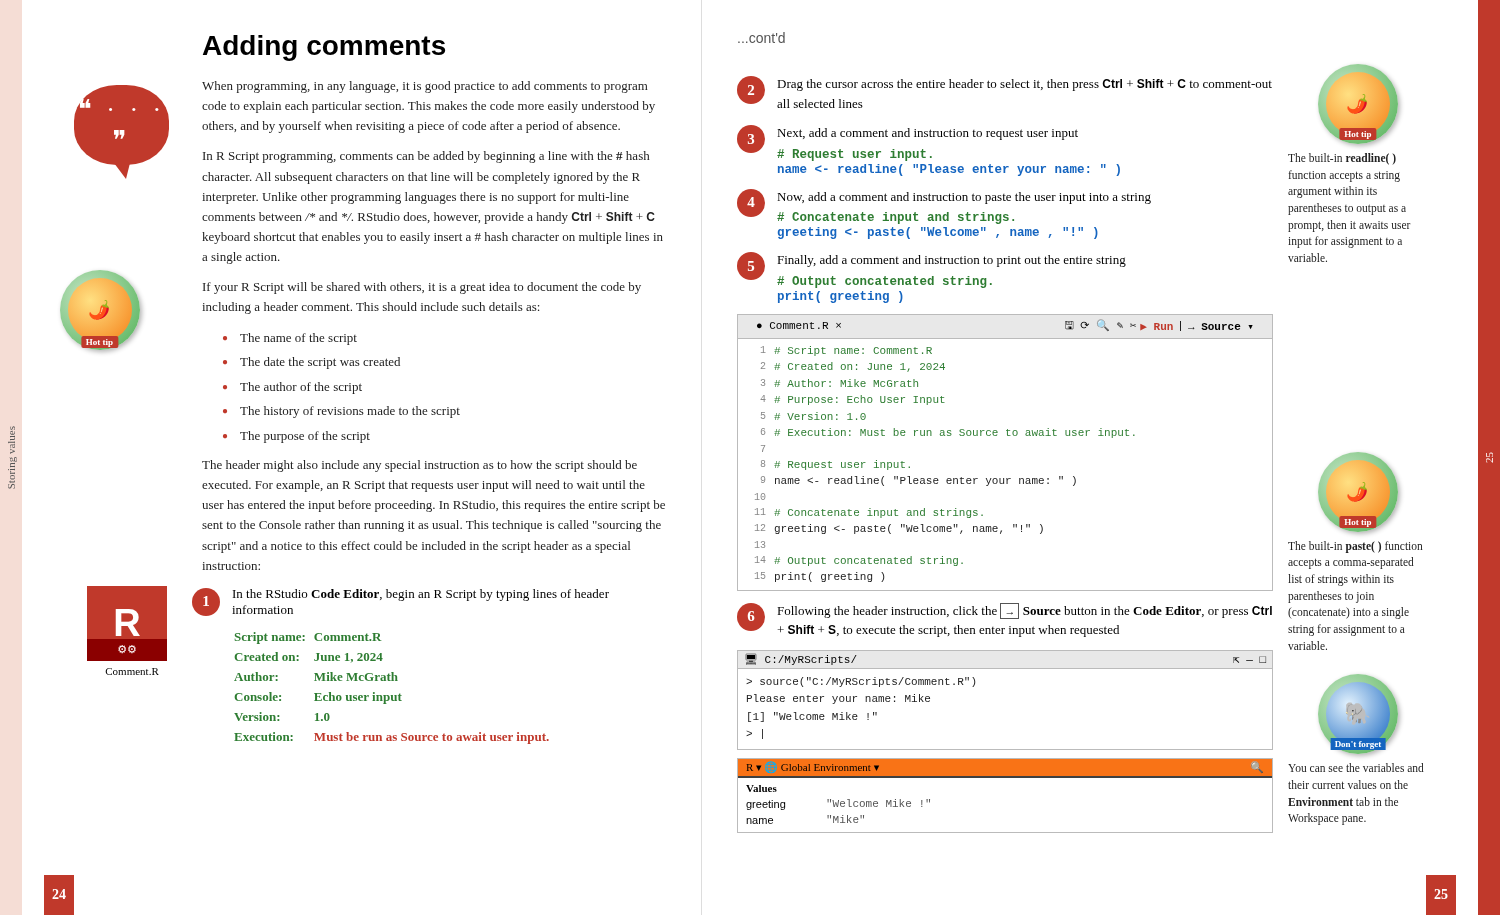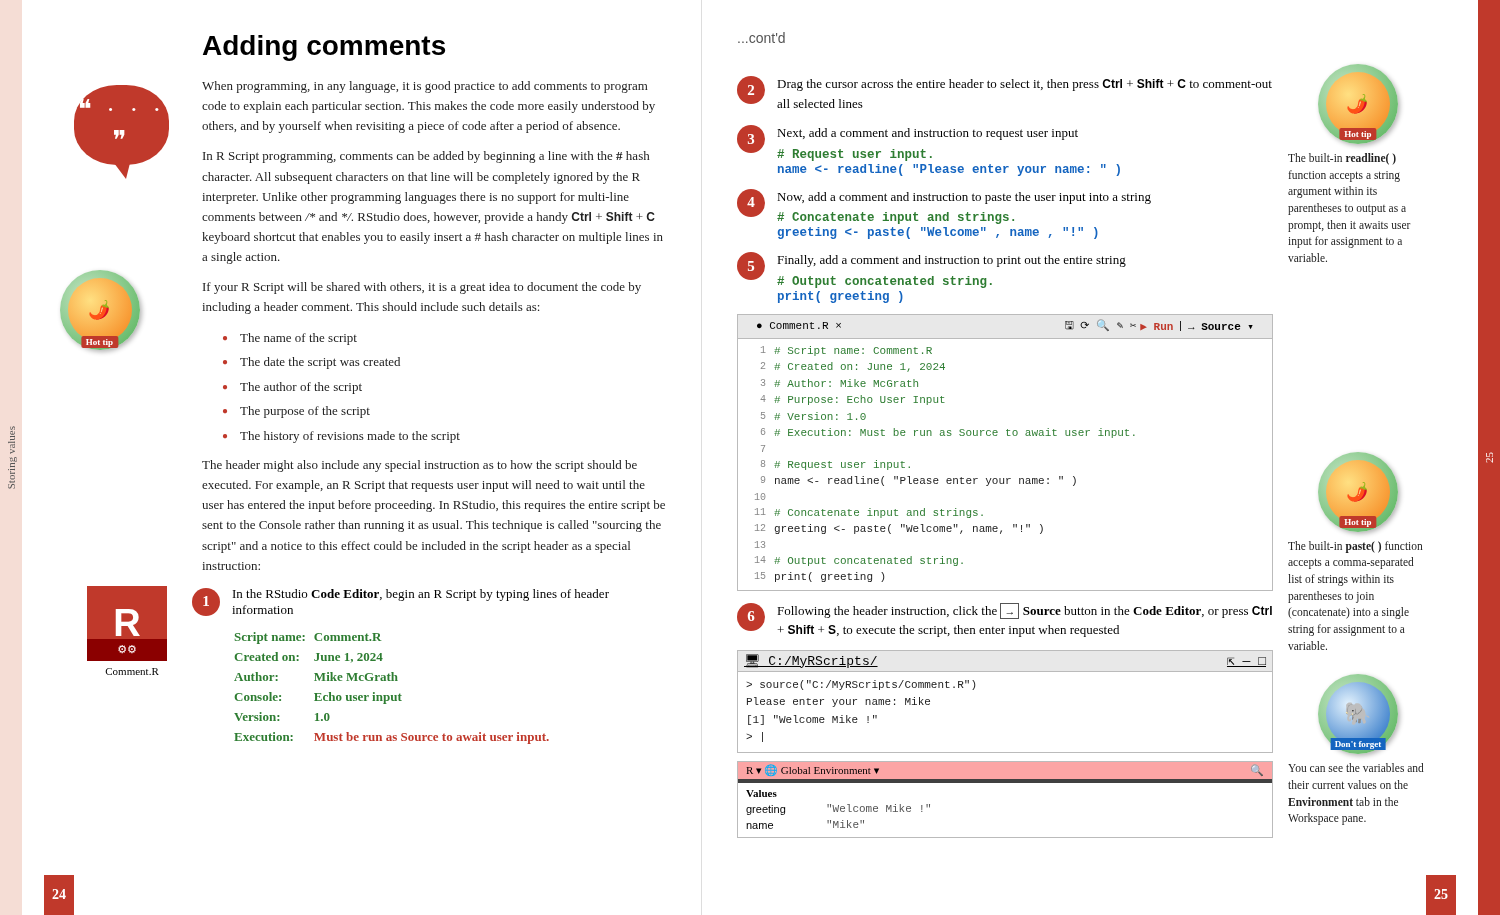--- a/index.html
+++ b/index.html
@@ -268,40 +268,39 @@
       font-family: 'Courier New', monospace;
       font-size: 11px;
     }
     .console-header {
       background: #e8e8e8;
       padding: 2px 6px;
       display: flex;
       align-items: center;
       justify-content: space-between;
       border-bottom: 1px solid #bbb;
-      font-size: 13px;
-      text-decoration: underline;
+      font-size: 11px;
     }
     .console-body {
       padding: 5px 8px;
       line-height: 1.6;
       color: #222;
     }
 
     
     .env-panel {
       border: 1px solid #bbb;
       background: #fff;
       margin: 8px 0;
       font-size: 11px;
     }
     .env-header {
-      background: #fca5a5;
+      background: #f97316;
       padding: 2px 8px;
-      border-bottom: 4px solid #404040;
+      border-bottom: 2px solid #404040;
       display: flex;
       align-items: center;
       justify-content: space-between;
     }
     .env-body {
       padding: 4px 8px;
     }
     .env-row {
       display: flex;
       padding: 2px 0;
@@ -359,22 +358,22 @@
       </div>
     </div>
 
     <div style="margin-left:130px;">
       <p class="body-text">If your R Script will be shared with others, it is a great idea to document the code by including a header comment. This should include such details as:</p>
 
       <ul class="bullet-list">
         <li>The name of the script</li>
         <li>The date the script was created</li>
         <li>The author of the script</li>
+        <li>The history of revisions made to the script</li>
         <li>The purpose of the script</li>
-        <li>The history of revisions made to the script</li>
       </ul>
 
       <p class="body-text">The header might also include any special instruction as to how the script should be executed. For example, an R Script that requests user input will need to wait until the user has entered the input before proceeding. In RStudio, this requires the entire script be sent to the Console rather than running it as usual. This technique is called "sourcing the script" and a notice to this effect could be included in the script header as a special instruction:</p>
     </div>
 
     <div style="display:flex; align-items:flex-start; margin-top:10px; margin-left:15px;">
 
       <div style="text-align:center; margin-right:15px; width:90px; flex-shrink:0;">
         <div style="width:80px;height:75px;background:#c0392b;display:flex;align-items:center;justify-content:center;position:relative;">
           <span style="font-size:38px;font-weight:bold;color:#fff;font-family:Arial,sans-serif;">R</span>

